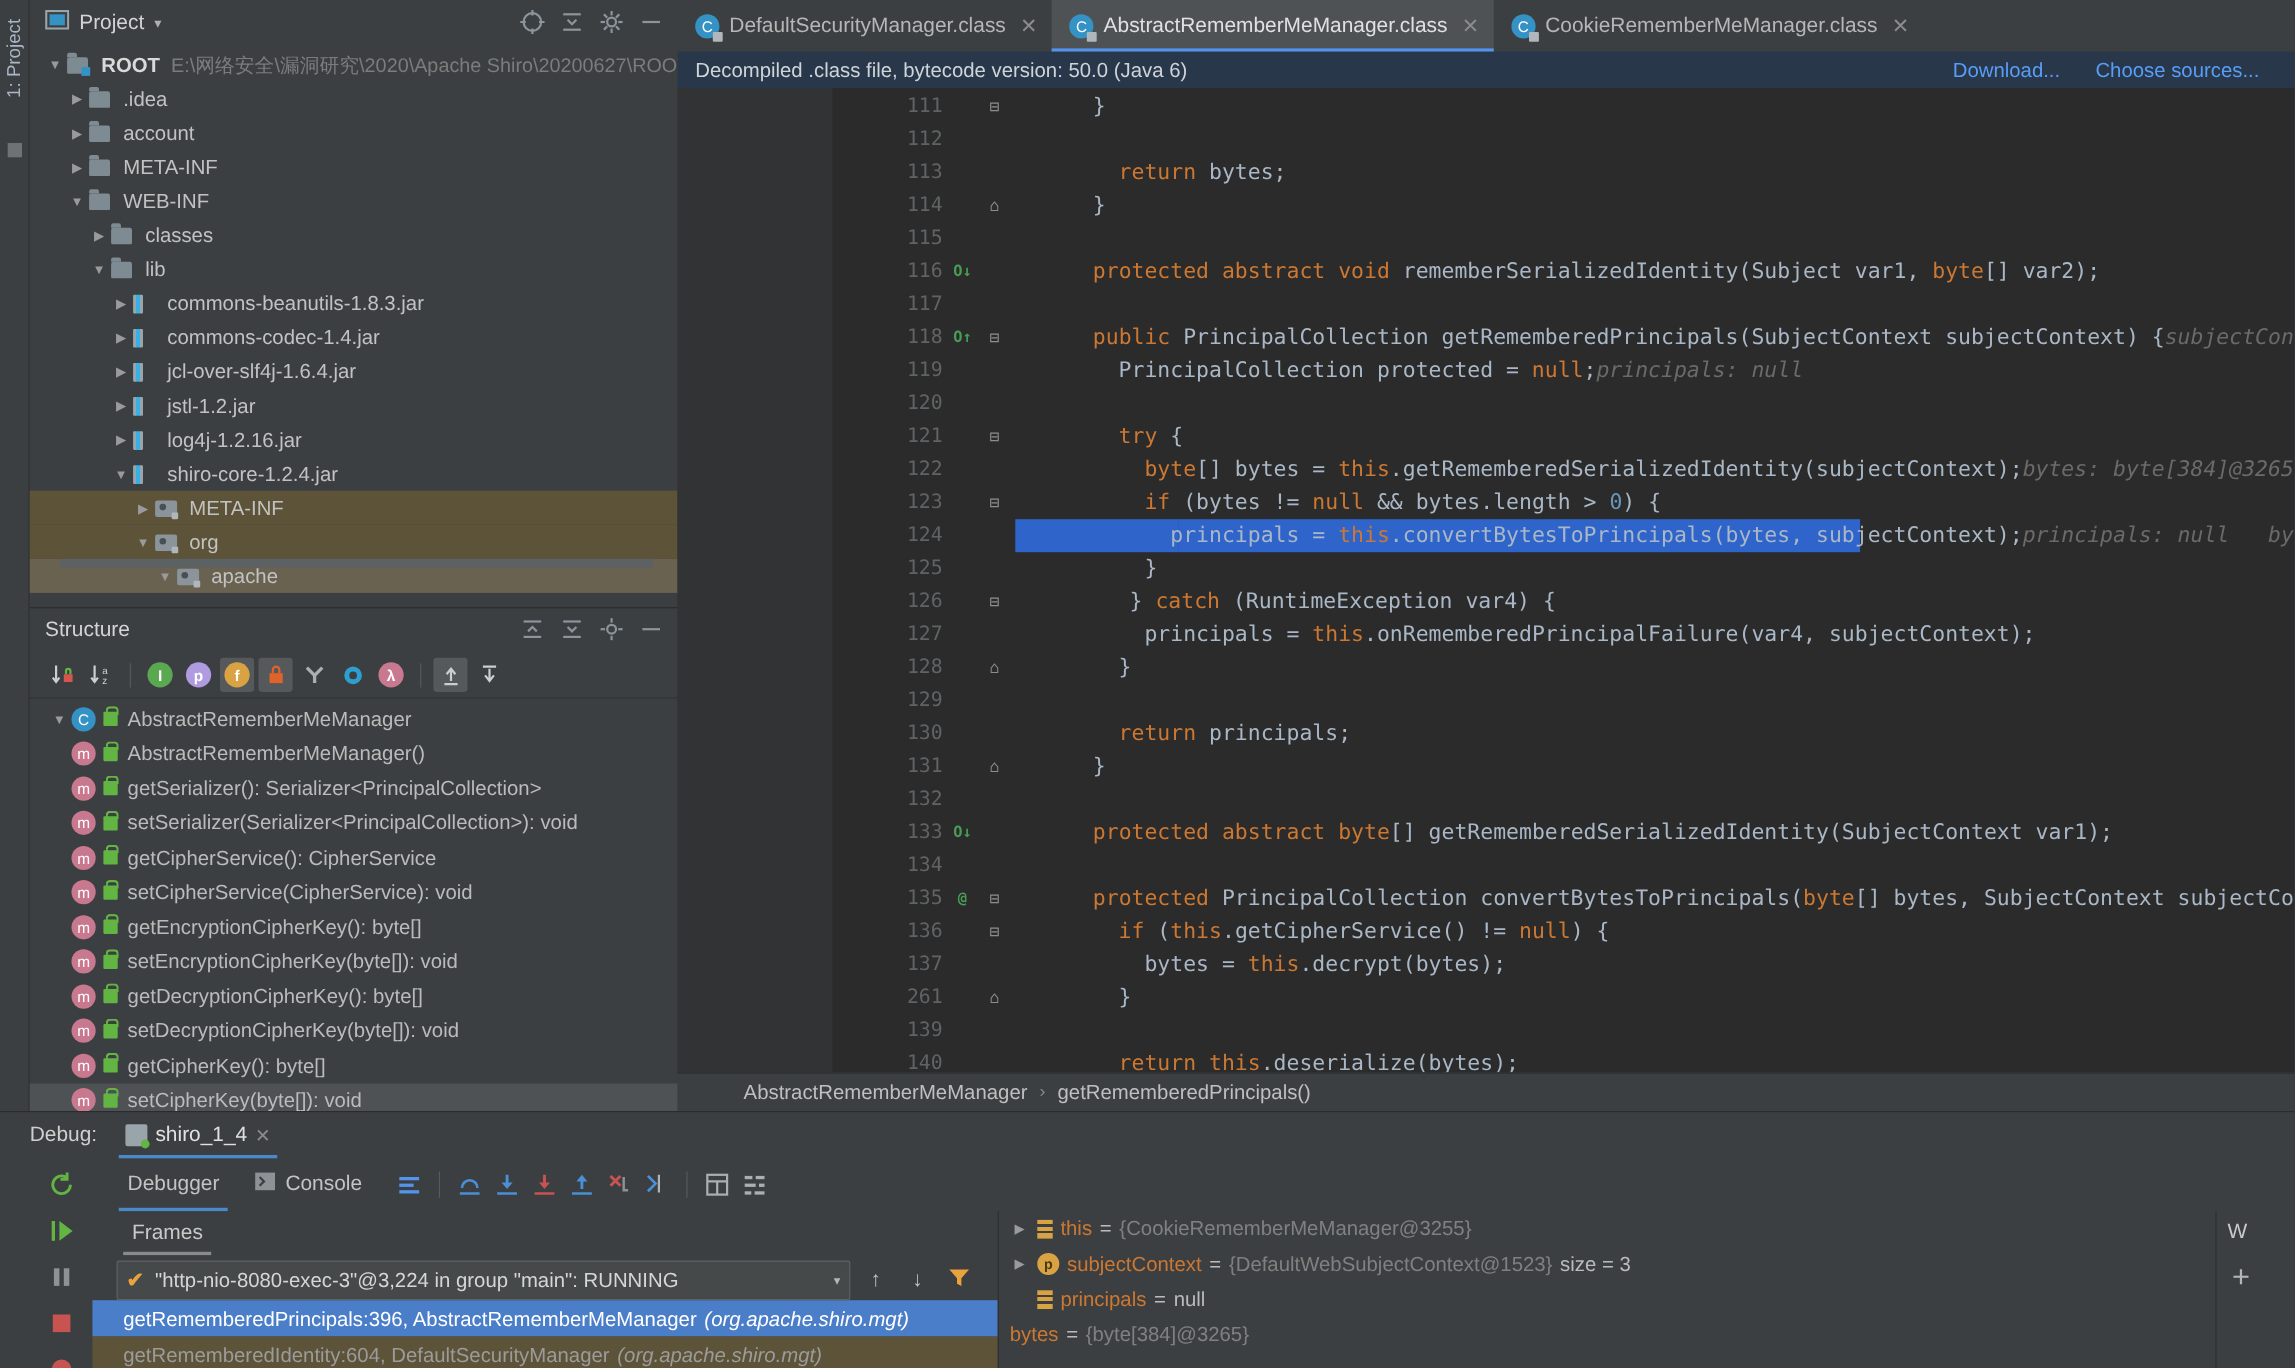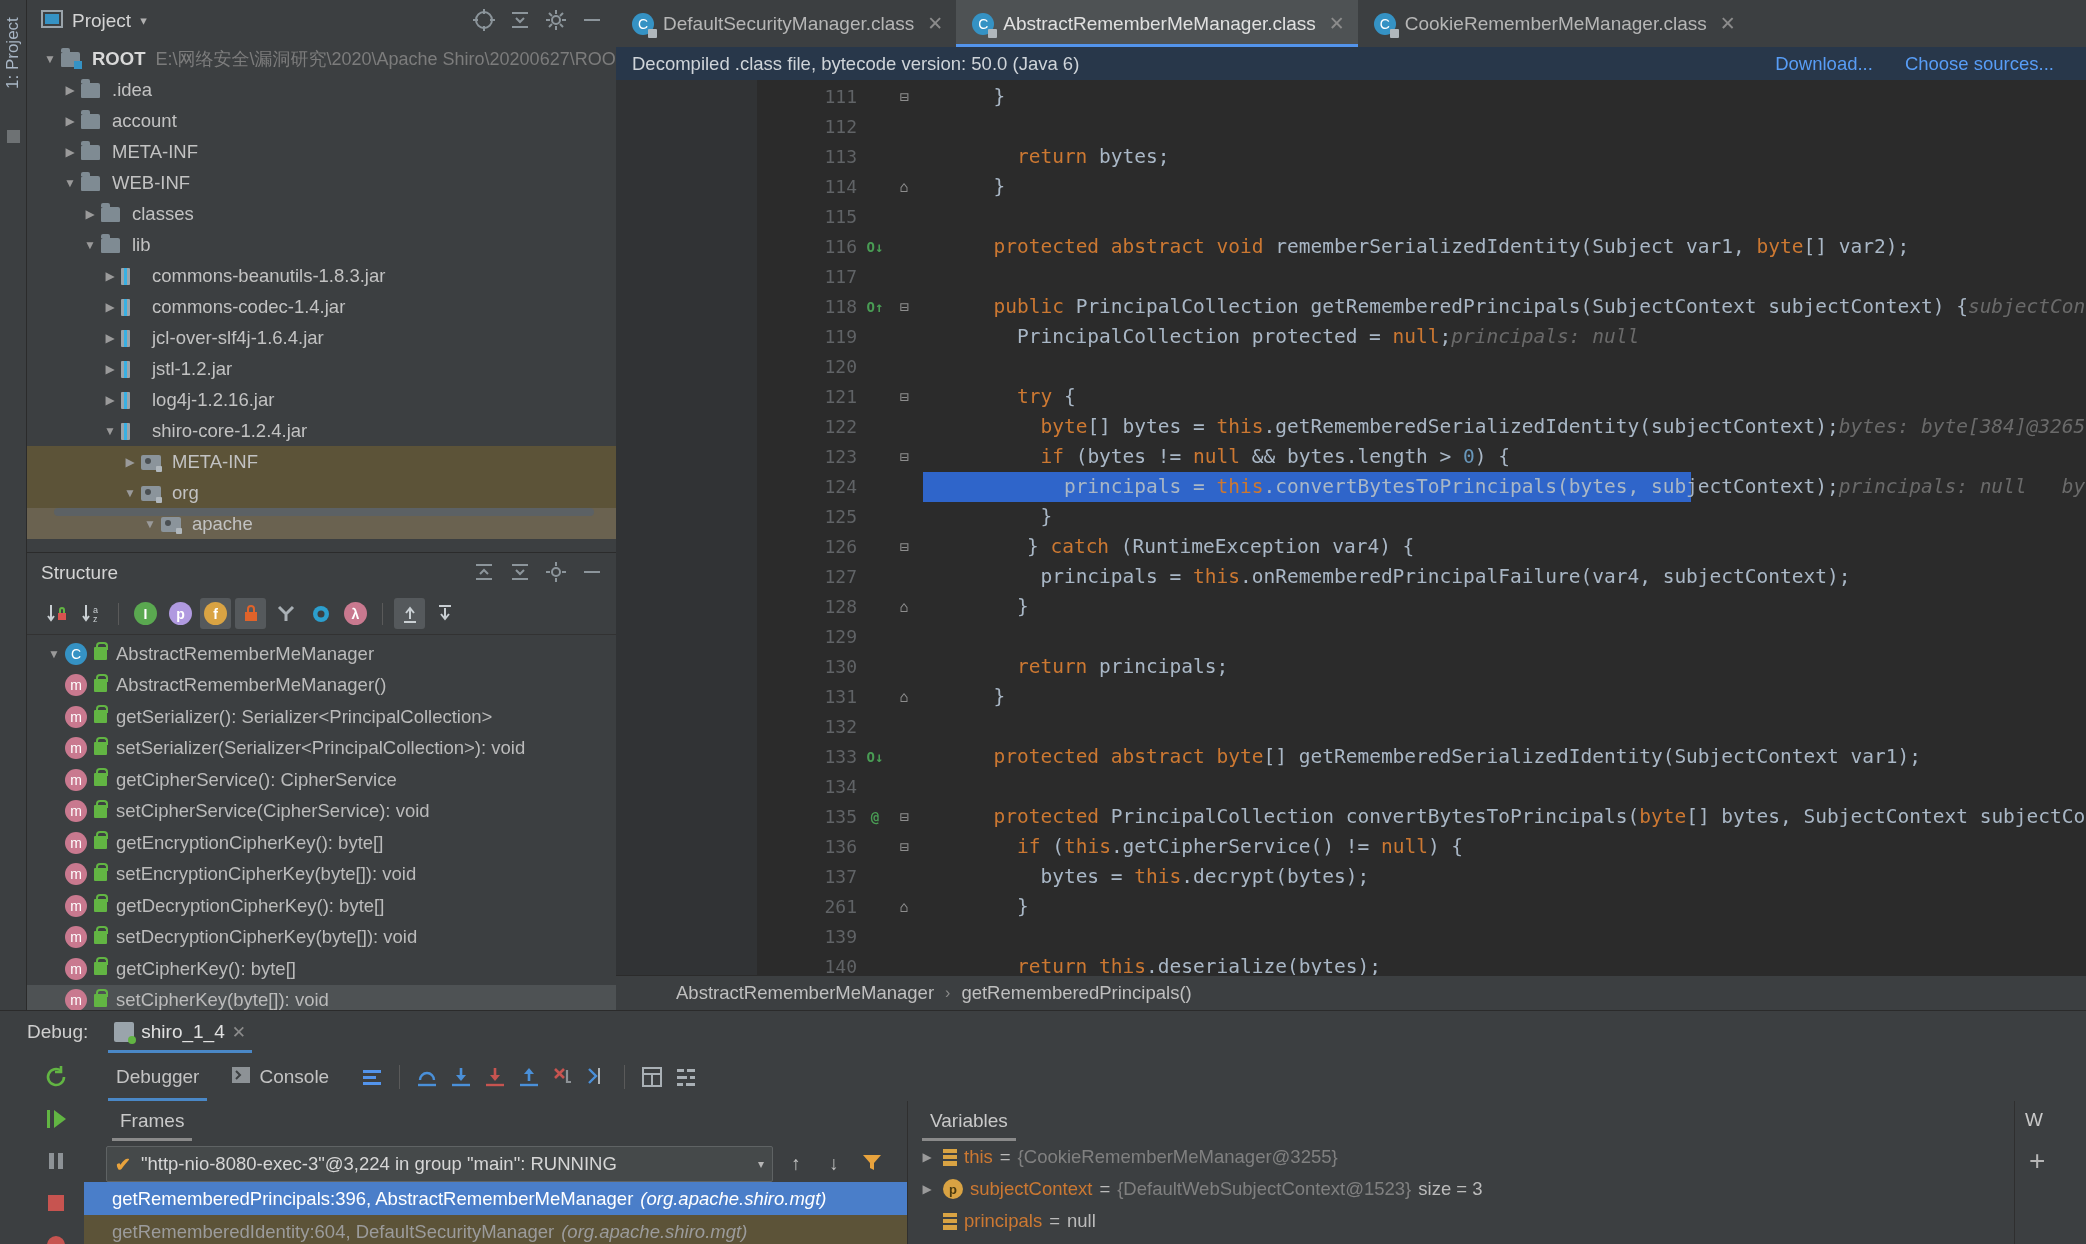--- a/index.html
+++ b/index.html
@@ -744,25 +744,20 @@
             <span class="frame-pkg">(org.apache.shiro.mgt)</span>
           </div>
           <div class="frame-row dim">
             <span>getRememberedIdentity:604, DefaultSecurityManager</span>
             <span class="frame-pkg">(org.apache.shiro.mgt)</span>
           </div>
         </div>
     </div>
 
     <div class="vars-pane">
-      <div class="pane-tabrow" style="padding-left:14px">
-        <div class="pane-tab">
-          <span>Variables</span>
-        </div>
-      </div>
       <div id="vars-list">
           <div class="var-row">
             <span class="vtri">▶</span>
             <span class="vicon-f"></span>
             <span class="vname">this</span>
             <span class="veq">=</span>
             <span class="vval">{CookieRememberMeManager@3255}</span>
           </div>
           <div class="var-row">
             <span class="vtri">▶</span>

